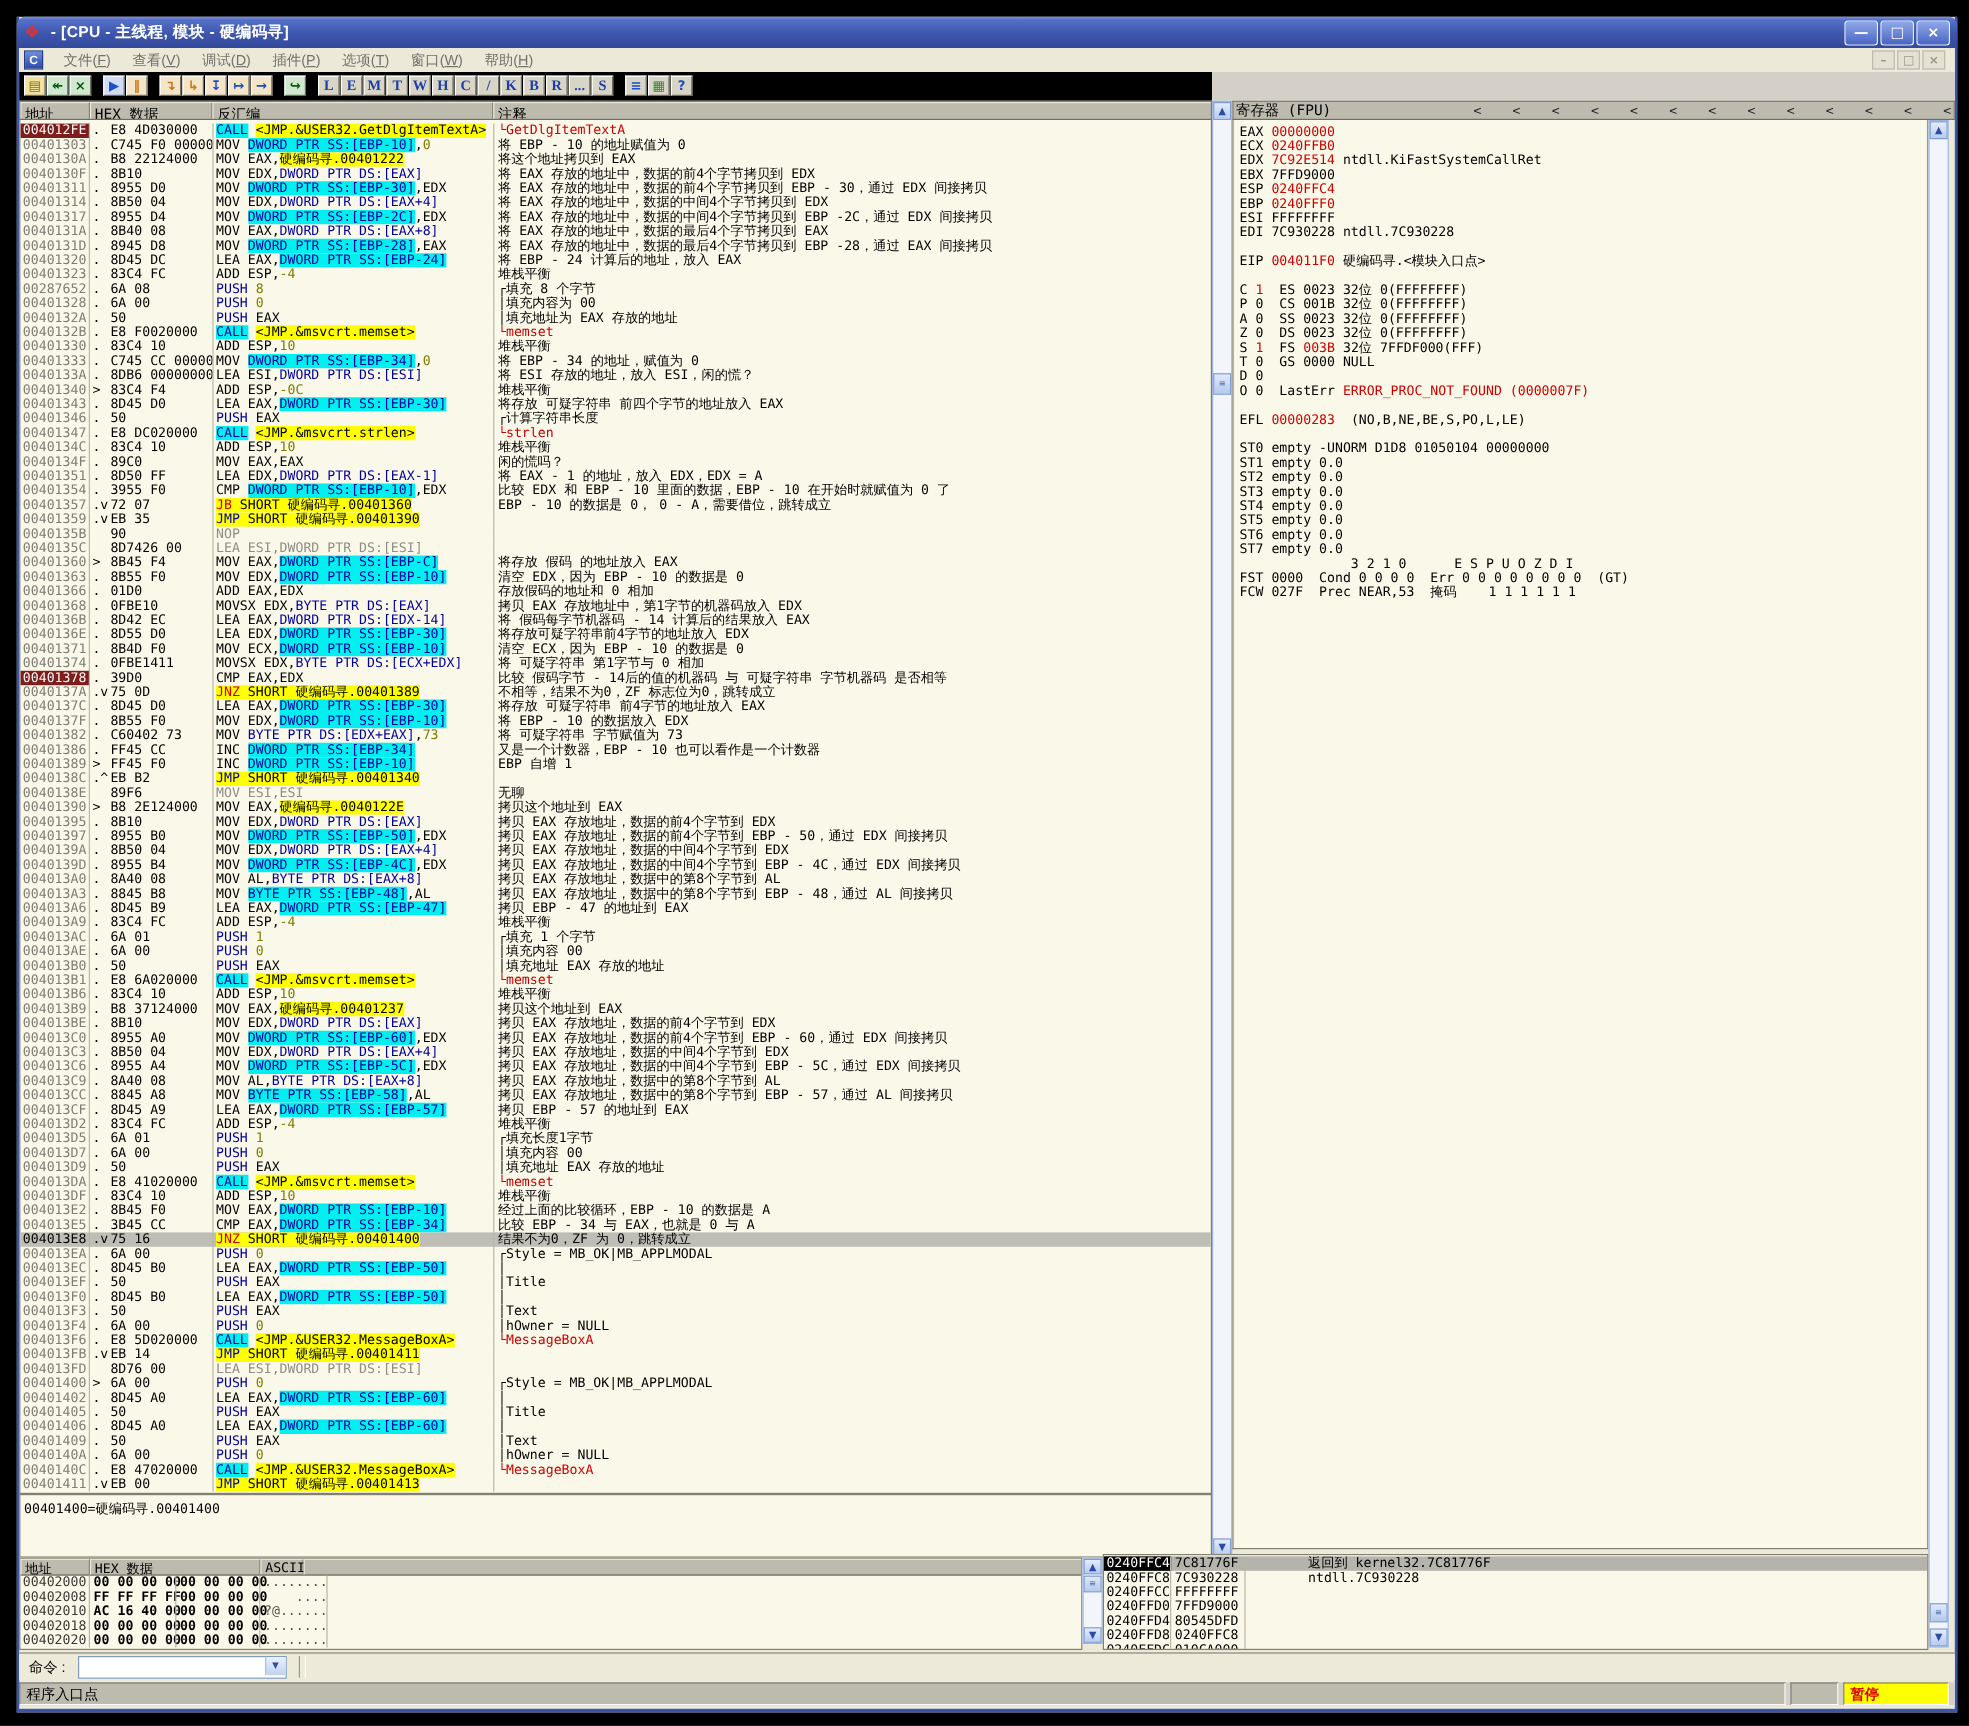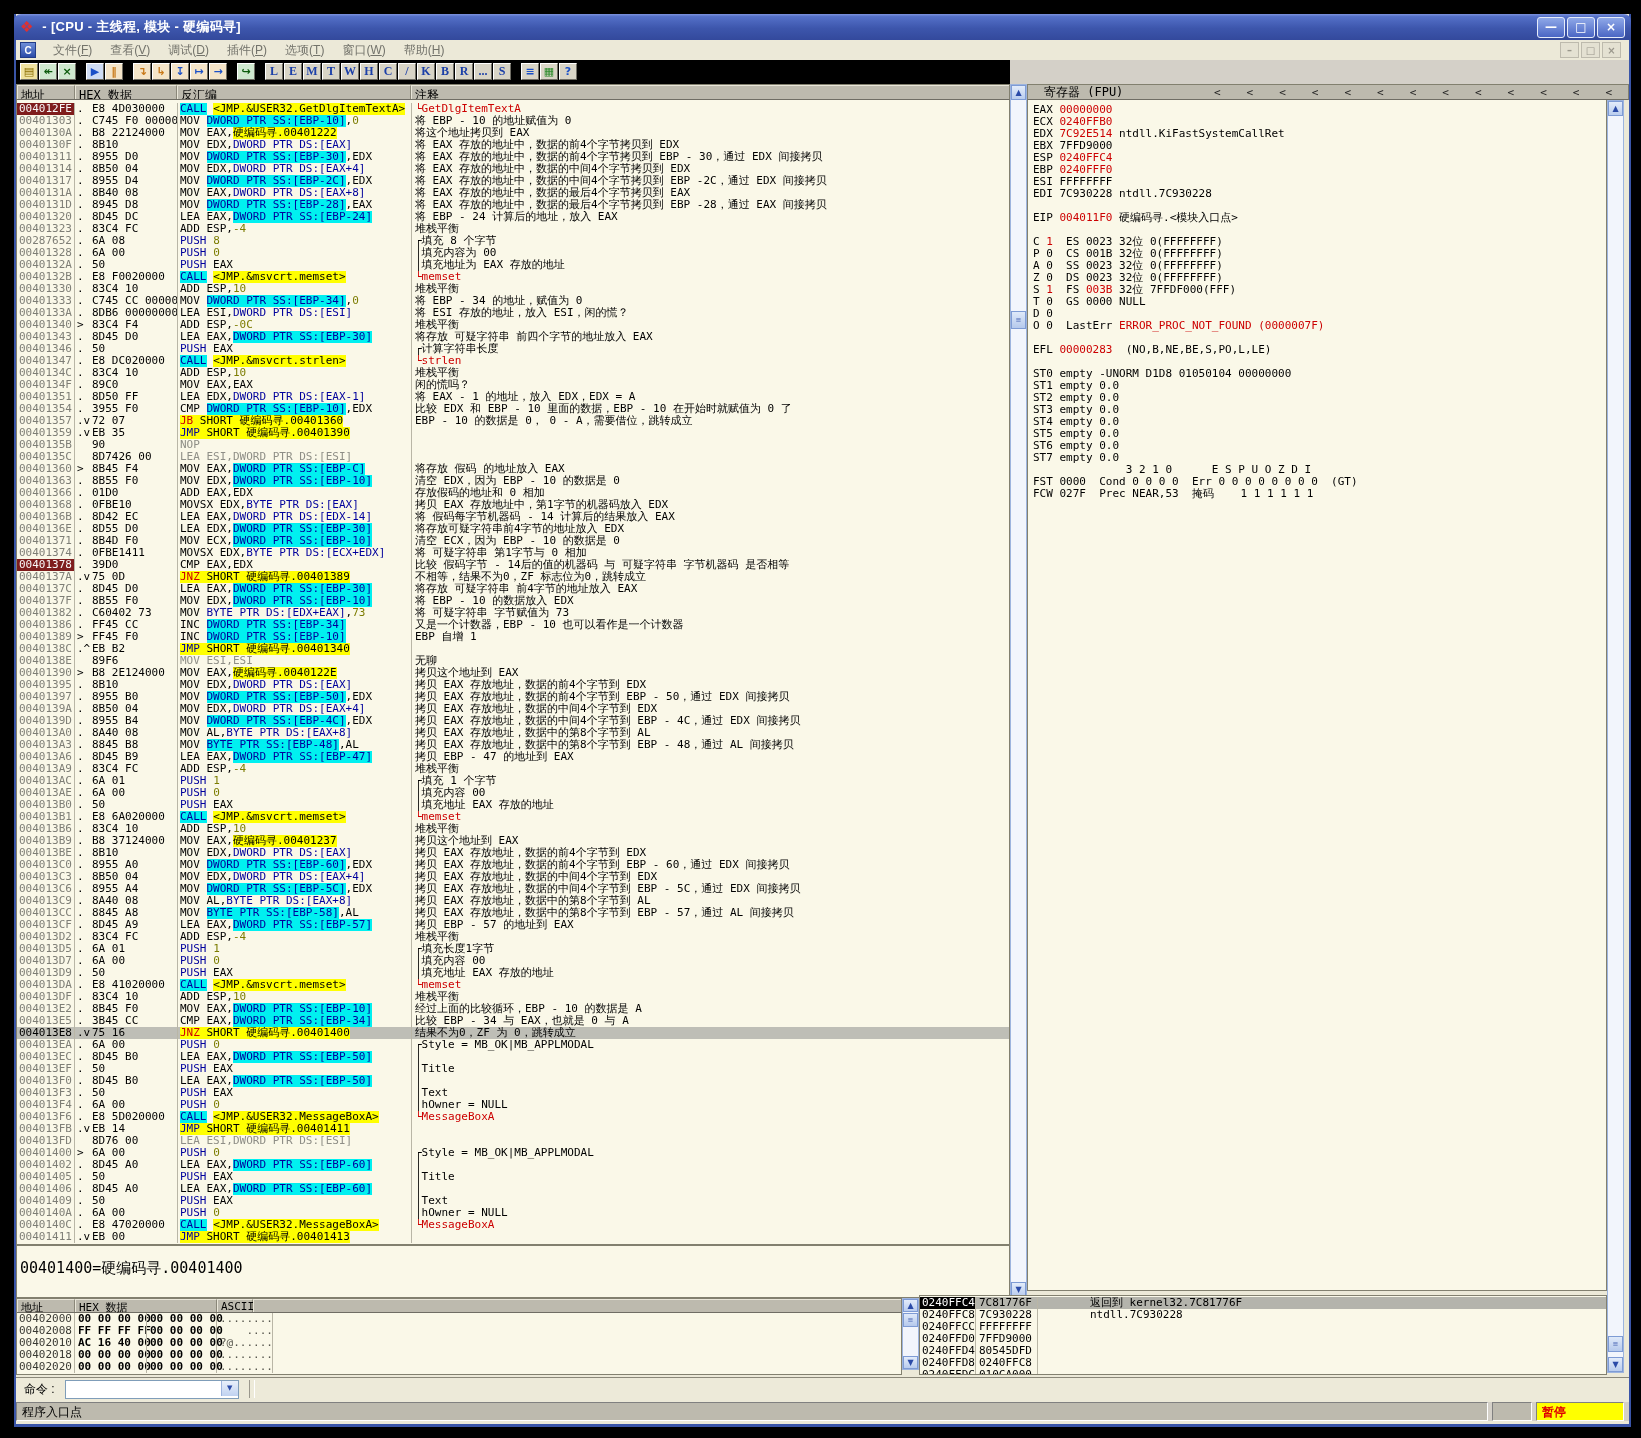--- a/index.html
+++ b/index.html
@@ -61,21 +61,21 @@
   
   .sbar{position:absolute;background:#F2F5FC;border:1px solid #9DB4DE;box-sizing:border-box;}
   .sbtn{position:absolute;left:0;width:100%;height:15px;background:linear-gradient(180deg,#E3ECFA,#B9CCEE);
     border:1px solid #7E9BD4;box-sizing:border-box;color:#2B4BA8;font:8px "DejaVu Sans",sans-serif;
     display:flex;align-items:center;justify-content:center;}
   .sthumb{position:absolute;left:0;width:100%;height:18px;background:linear-gradient(180deg,#DFE9F9,#B5C9EC);
     border:1px solid #7E9BD4;box-sizing:border-box;color:#4A66B4;font:7px "DejaVu Sans",sans-serif;
     display:flex;align-items:center;justify-content:center;letter-spacing:0;}
   
   .regline{height:12px;line-height:12px;font-size:11px;white-space:pre;padding-left:5px;}
-  .rheader{display:flex;align-items:center;justify-content:space-between;padding:0 16px;}
+  .rheader{display:flex;align-items:center;justify-content:space-between;padding:0 2px;}
   .rarrows{display:flex;gap:26px;color:#222;font:11px "DejaVu Sans Mono",monospace;}
   
   .dumprow{display:flex;height:12px;line-height:12px;font-size:11px;white-space:pre;color:#000;}
   .du-a{width:58px;border-right:1px solid #B9B6A6;padding-left:2px;box-sizing:border-box;flex:none;color:#3A3A34;}
   .du-h{width:71px;flex:none;padding-left:3px;box-sizing:border-box;font-weight:bold;}
   .du-h2{border-right:1px solid #B9B6A6;}
   .du-s{border-left:1px solid #B9B6A6;}
   .du-asc{width:56px;flex:none;border-right:1px solid #B9B6A6;padding-left:3px;box-sizing:border-box;color:#55554C;}
   .strow{display:flex;height:12px;line-height:12px;font-size:11px;white-space:pre;color:#000;}
   .st-a{width:56px;flex:none;border-right:1px solid #B9B6A6;padding-left:2px;box-sizing:border-box;}
@@ -331,21 +331,21 @@
           </div>
       </div>
 
       <div class="sbar" style="left:1591px;top:86px;width:17px;height:1273px;">
         <div class="sbtn" style="top:0;">▲</div>
         <div class="sthumb" style="top:1235px;height:16px;">≡</div>
         <div class="sbtn" style="bottom:0;">▼</div>
       </div>
 
       <div class="pane" style="left:0;top:1231px;width:994px;height:53px;">
-        <div style="font-size:15px;line-height:13px;padding:16px 3px;color:#000;white-space:pre;">00401400=硬编码寻.00401400</div>
+        <div style="font-size:11px;line-height:13px;padding:5px 3px;color:#000;white-space:pre;">00401400=硬编码寻.00401400</div>
       </div>
 
       <div class="pane" style="left:0;top:1284px;width:886px;height:77px;">
         <div class="hdrstrip" style="height:13px;font-size:11px;">
           <span class="hcell" style="width:58px;padding:0 3px;">地址</span>
           <span class="hcell" style="width:142px;padding:0 3px;">HEX 数据</span>
           <span class="hcell" style="width:36px;padding:0 3px;">ASCII</span>
           <span class="hcell" style="flex:1;border-right:none;"></span>
         </div>
         <div id="dump-rows">

